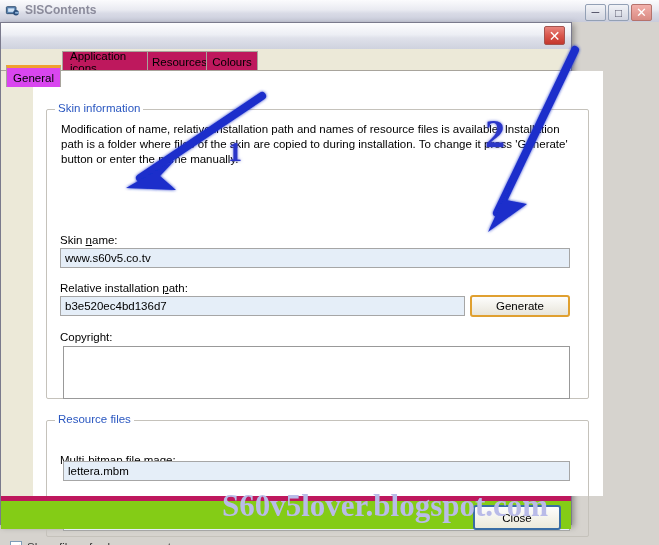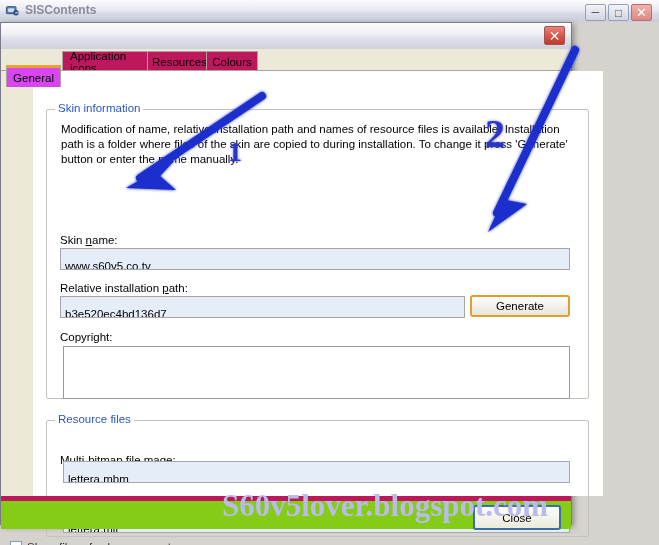--- a/index.html
+++ b/index.html
@@ -55,21 +55,21 @@
 
   .group{position:absolute;border:1px solid #c5c2bb;border-radius:2px;box-sizing:border-box;background:transparent;}
   .group-label{position:absolute;top:-8px;left:8px;background:#fff;padding:0 3px;color:#2a57c0;font-size:11.5px;}
   #grp-skin{left:13px;top:38px;width:543px;height:290px;}
   #grp-res{left:13px;top:349px;width:543px;height:117px;}
 
   .desc{position:absolute;left:14px;top:12px;width:516px;font-size:11.5px;line-height:15px;color:#000;}
   .fieldlabel{position:absolute;font-size:11.5px;color:#000;}
   .u{text-decoration:underline;}
   .textbox{position:absolute;box-sizing:border-box;border:1px solid #a6a6a6;background:#e5eef8;
-    font-size:11.5px;color:#000;padding:10px 4px;line-height:15px;overflow:hidden;white-space:nowrap;}
+    font-size:11.5px;color:#000;padding:2px 4px;line-height:15px;overflow:hidden;white-space:nowrap;}
   .textbox.white{background:#fff;border:1px solid #999;}
 
   #lbl-skinname{left:27px;top:163px;}
   #txt-skinname{left:27px;top:177px;width:510px;height:20px;}
   #lbl-relpath{left:27px;top:211px;}
   #txt-relpath{left:27px;top:225px;width:405px;height:20px;}
   #btn-generate{position:absolute;left:437px;top:224px;width:100px;height:22px;box-sizing:border-box;
     border:2px solid #e0a030;border-radius:3px;background:linear-gradient(to bottom,#fdfdfc,#e8e5da);
     display:flex;align-items:center;justify-content:center;font-size:11.5px;color:#000;}
   #lbl-copyright{left:27px;top:260px;}

